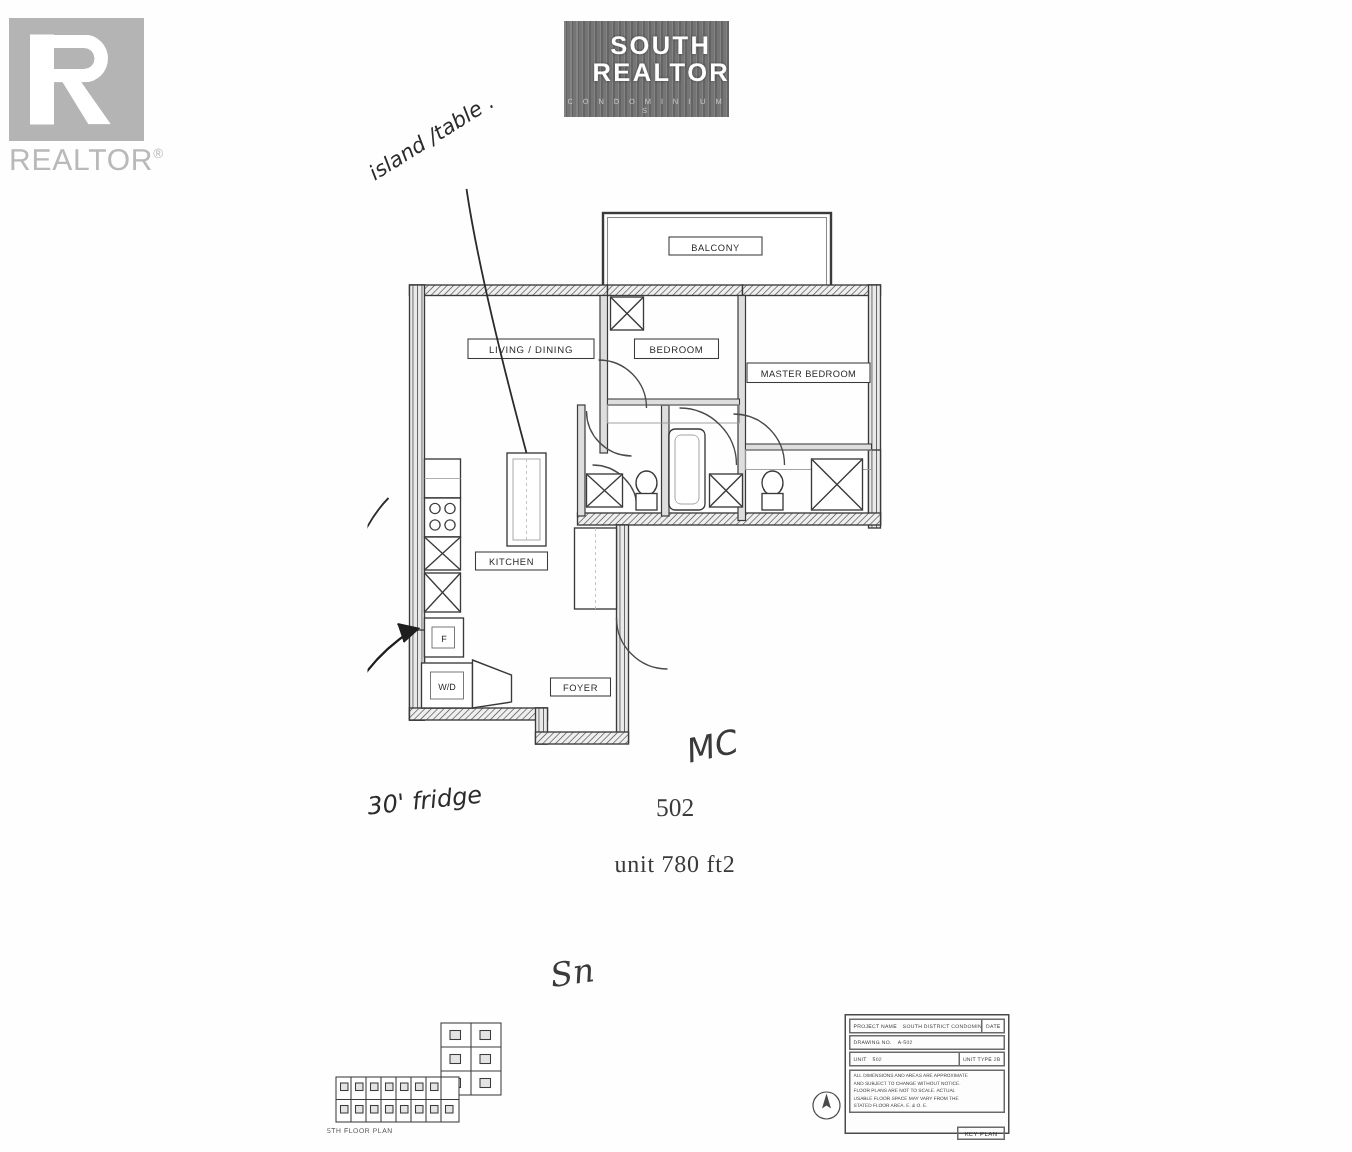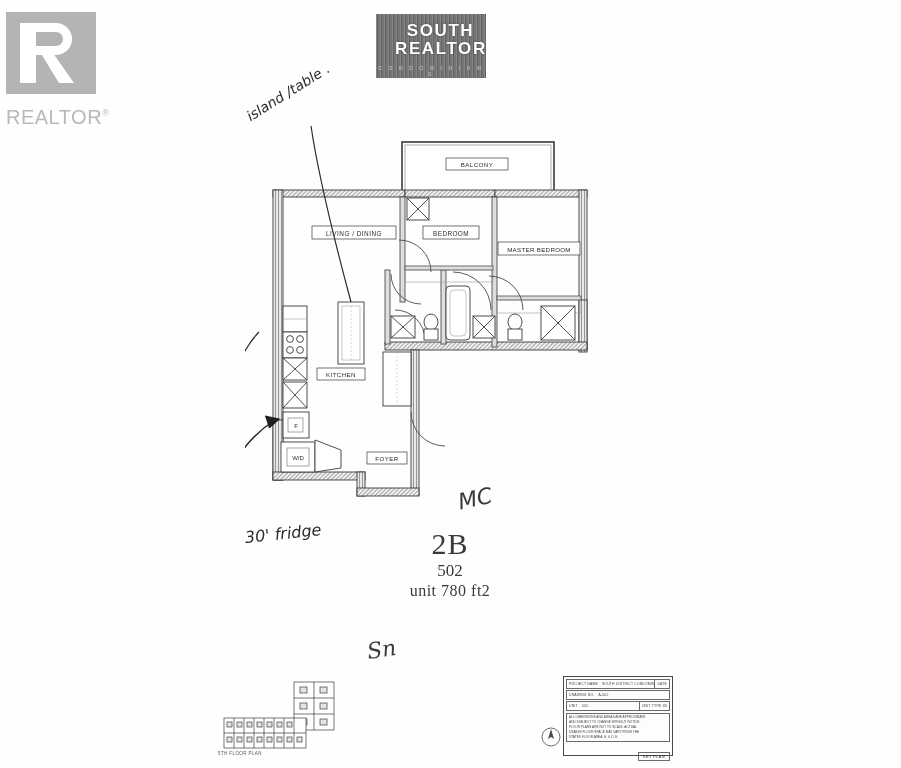--- a/index.html
+++ b/index.html
@@ -20,21 +20,21 @@
   #realtor-watermark .mark .bowl{
     position:absolute;left:30px;top:11px;width:36px;height:32px;
     border:9px solid #ffffff;border-left:none;border-radius:0 18px 18px 0;
     box-sizing:border-box;
   }
   #realtor-watermark .mark .leg{
     position:absolute;left:34px;top:40px;width:34px;height:31px;background:#ffffff;
     clip-path:polygon(0 0,36% 0,100% 100%,56% 100%);
   }
   #realtor-watermark .wordmark{
-    font-size:20px;letter-spacing:.5px;color:#b9b9b9;margin-top:12px;
+    font-size:20px;letter-spacing:.5px;color:#b9b9b9;margin-top:2px;
     font-family:"Liberation Sans", sans-serif;white-space:nowrap;
   }
   #realtor-watermark .wordmark sup{font-size:9px;vertical-align:super;}
 
   
   #brand-logo{
     position:absolute;left:376px;top:14px;width:110px;height:64px;
     background:#6e6e6e;overflow:hidden;
   }
   #brand-logo .streaks{
@@ -85,21 +85,21 @@
     font-style:italic;color:#3a3a3a;
   }
 
   
   #unit-caption{
     position:absolute;left:330px;top:528px;width:240px;text-align:center;
     font-family:"Liberation Serif", serif;color:#3a3a3a;
   }
   #unit-caption .unit-type{font-size:30px;letter-spacing:1px;line-height:1.05;}
   #unit-caption .unit-number{font-size:17px;margin-top:1px;}
-  #unit-caption .unit-area{font-size:16px;margin-top:1px;letter-spacing:.5px;}
+  #unit-caption .unit-area{font-size:16px;margin-top:19px;letter-spacing:.5px;}
 
   
   #key-plan{position:absolute;left:216px;top:676px;width:130px;height:86px;}
   #key-plan svg{display:block;}
   #key-plan-caption{
     position:absolute;left:218px;top:751px;font-size:4.5px;color:#555;
     letter-spacing:.4px;font-family:"Liberation Sans", sans-serif;
   }
 
   
@@ -339,21 +339,20 @@
       </g>
     </svg>
   </div>
 
   <div id="annotation-island" class="hand">island /table .</div>
   <div id="annotation-fridge" class="hand">30' fridge</div>
   <div id="initials-mc">MC</div>
   <div id="signature-mark">Sn</div>
 
   <div id="unit-caption">
-    <div class="unit-type">2B</div>
     <div class="unit-number">502</div>
     <div class="unit-area">unit  780   ft2</div>
   </div>
 
   <div id="key-plan">
     <svg width="130" height="86" viewBox="0 0 130 86" xmlns="http://www.w3.org/2000/svg">
       <g stroke="#3c3c3c" stroke-width="0.7" fill="#ffffff">
 
         <rect x="78" y="6" width="40" height="48"></rect>
         <line x1="98" y1="6" x2="98" y2="54"></line>

